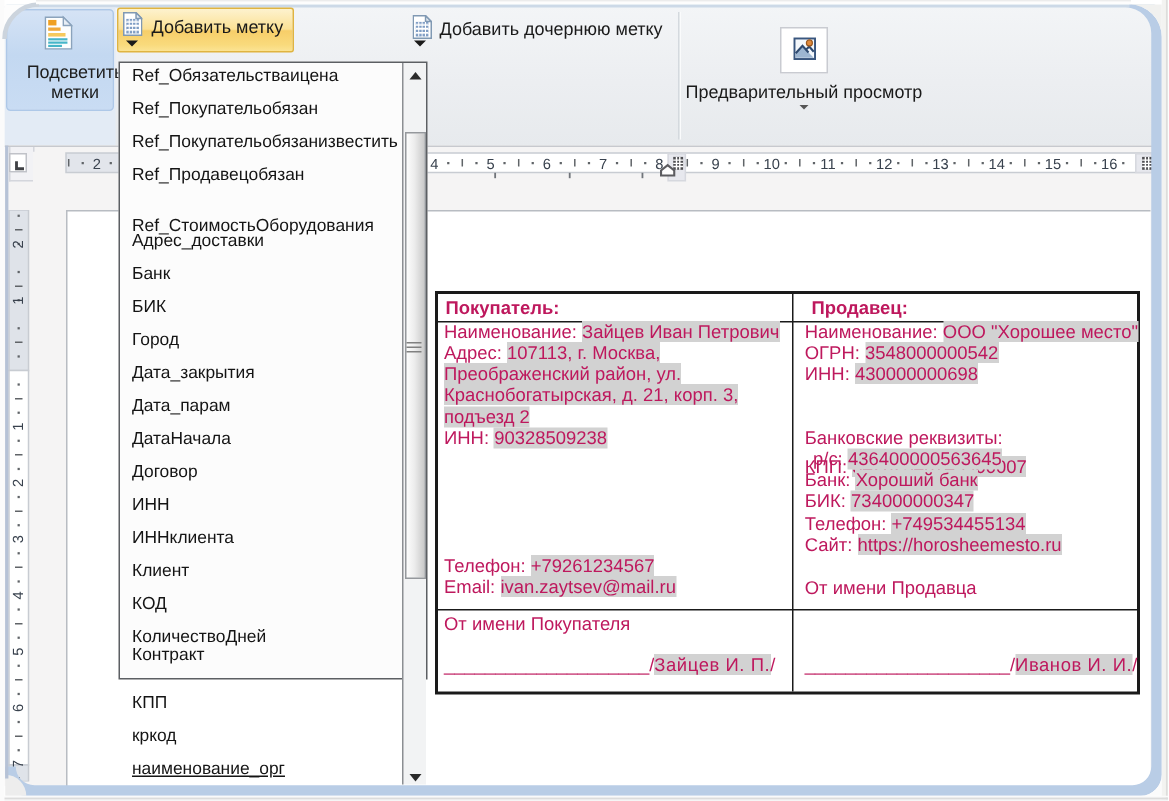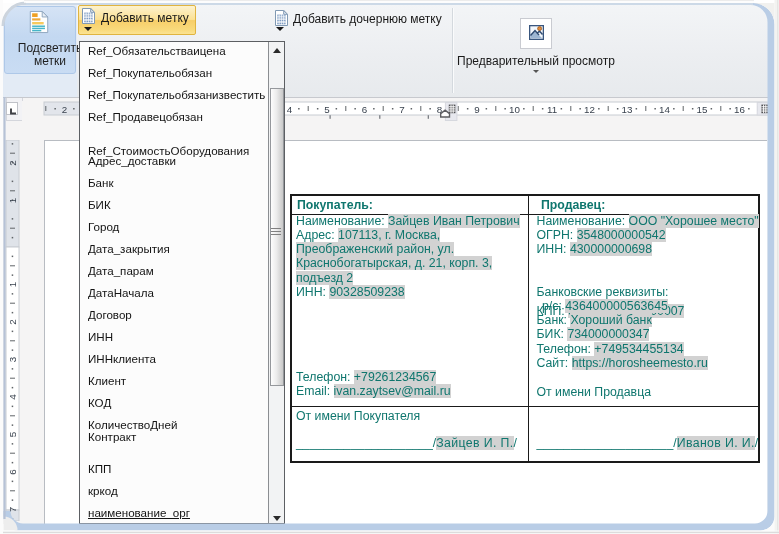--- a/index.html
+++ b/index.html
@@ -12,23 +12,23 @@
 .rlbl{color:#1e1e1e;font-size:12px;line-height:13px;text-align:center;}
 #btnor{left:78px;top:5px;width:118px;height:30px;border:1px solid #e0b440;border-radius:2px;
 background:linear-gradient(#fdf2ce,#fbe195 48%,#f7ce69 52%,#f9da7c 85%,#fbe393);}
 #sep1{left:452px;top:8px;width:1px;height:85px;background:#d4d9de;box-shadow:1px 0 0 #fafbfc;}
 #pvbox{left:520px;top:18px;width:32px;height:31px;background:#fff;border:1px solid #c9cbd1;}
 .arr{width:0;height:0;border-left:4px solid transparent;border-right:4px solid transparent;border-top:4px solid #1a1a1a;}
 #docarea{left:3px;top:97px;width:765px;height:427px;background:#f5f4f4;border-top:1px solid #c7c9ce;}
 #page{left:44px;top:140px;width:723px;height:384px;background:#fff;border-left:1px solid #b8bcc2;border-top:1px solid #b8bcc2;}
 #tabpanel{left:5.5px;top:97.5px;width:17.5px;height:23px;background:#f2f2f5;border:1px solid #d4d6dc;border-top:none;}
 #tabbox{left:5.5px;top:102px;width:12.6px;height:13.4px;background:#fff;border:1px solid #c0c2c8;}
-.tline{position:absolute;white-space:pre;font-size:12.3px;line-height:14.2px;color:#0f766e;}
+.tline{position:absolute;white-space:pre;font-size:12.3px;line-height:14.2px;color:#be185d;}
 .hl{background:#d2d2d2;}
-#dd{left:79px;top:41px;width:206px;height:483px;background:#fcfcfc;border:1px solid #5c5f63;}
+#dd{left:79px;top:41px;width:206px;height:412px;background:#fcfcfc;border:1px solid #5c5f63;}
 .it{position:absolute;left:8px;font-size:11.6px;line-height:14px;color:#141414;white-space:pre;}
 #sb{position:absolute;right:0;top:0;width:16px;height:481px;background:#f2f3f4;border-left:1px solid #8b8e92;}
 #sbthumb{position:absolute;left:1px;top:46px;width:14px;height:298px;background:linear-gradient(90deg,#fdfdfd,#ececec 45%,#c9c9c9);border:1px solid #95989c;}
 </style></head><body>
 <div id="win">
   <div class="abs" id="ribbon"></div>
   <div class="abs" id="topline"></div>
   <div class="abs" id="grp1"></div>
   <div class="abs" id="btnhl"></div>
   <svg class="abs" style="left:28px;top:10px" width="22" height="24" viewBox="0 0 24 26">

